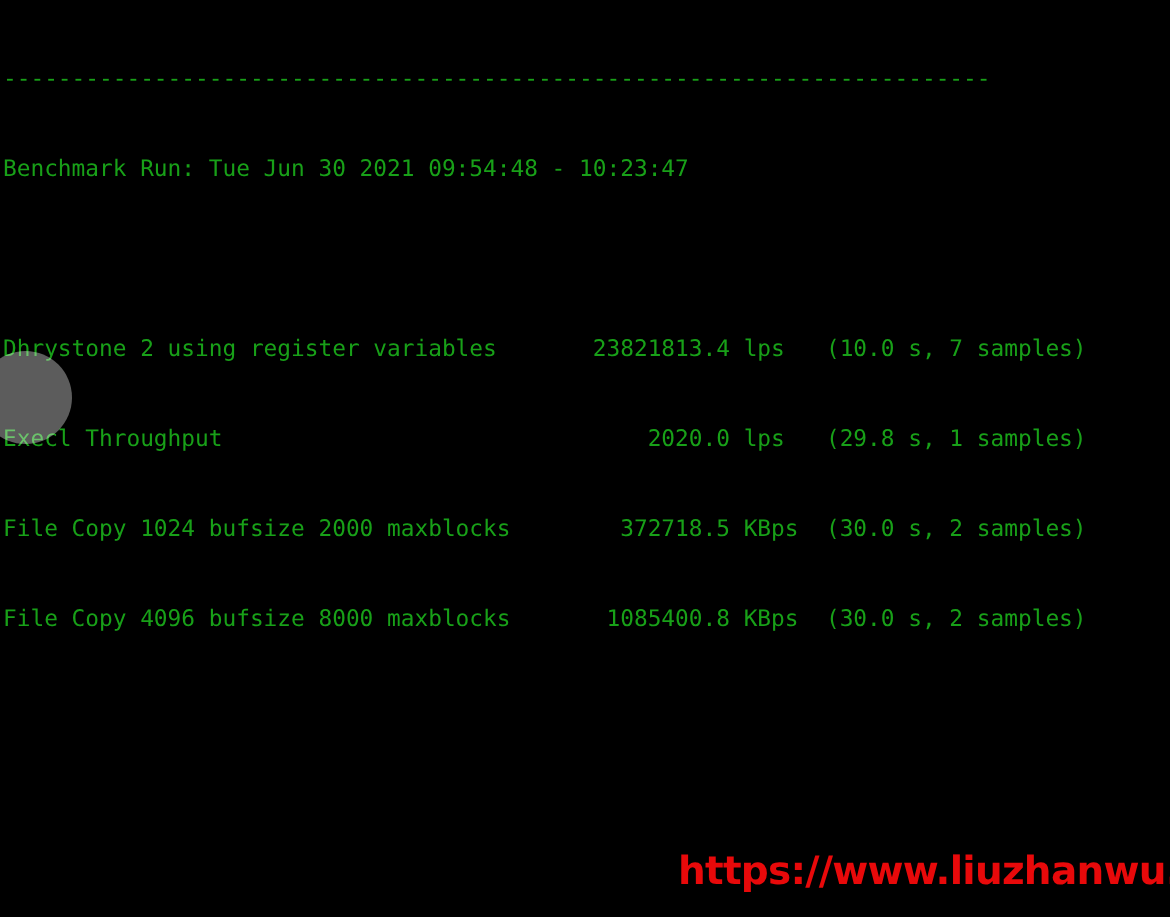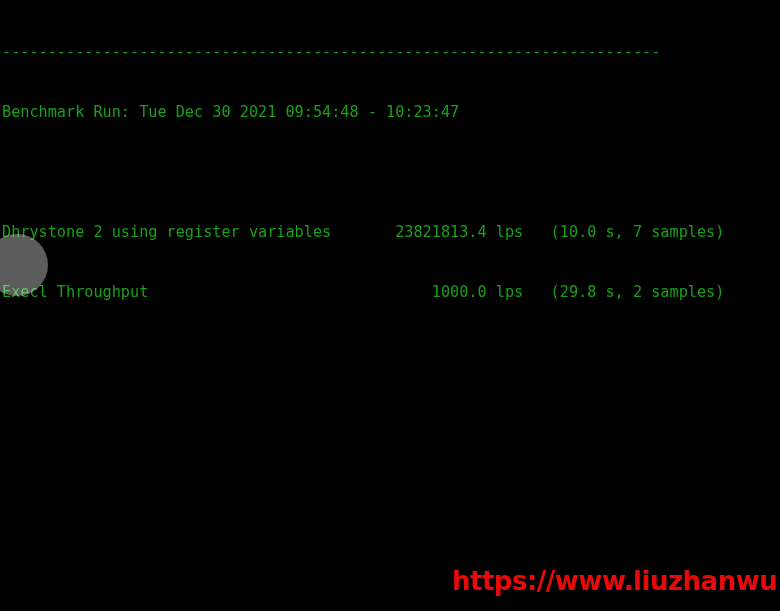--- a/index.html
+++ b/index.html
@@ -72,24 +72,26 @@
     pointer-events: none;
   }
 </style>
 </head>
 <body>
 
 <div id="terminal">
 
   <div class="screen">
     <span class="line">------------------------------------------------------------------------</span>
-    <span class="line">Benchmark Run: Tue Dec 30 2021 09:54:48 - 10:23:47</span>
+    <span class="line">Benchmark Run: Tue Jun 30 2021 09:54:48 - 10:23:47</span>
     <span class="line blank"></span>
     <span class="line">Dhrystone 2 using register variables       23821813.4 lps   (10.0 s, 7 samples)</span>
-    <span class="line">Execl Throughput                               1000.0 lps   (29.8 s, 2 samples)</span>
+    <span class="line">Execl Throughput                               2020.0 lps   (29.8 s, 1 samples)</span>
+    <span class="line">File Copy 1024 bufsize 2000 maxblocks        372718.5 KBps  (30.0 s, 2 samples)</span>
+    <span class="line">File Copy 4096 bufsize 8000 maxblocks       1085400.8 KBps  (30.0 s, 2 samples)</span>
     
     
     
     
     
     
     
     
     
     

